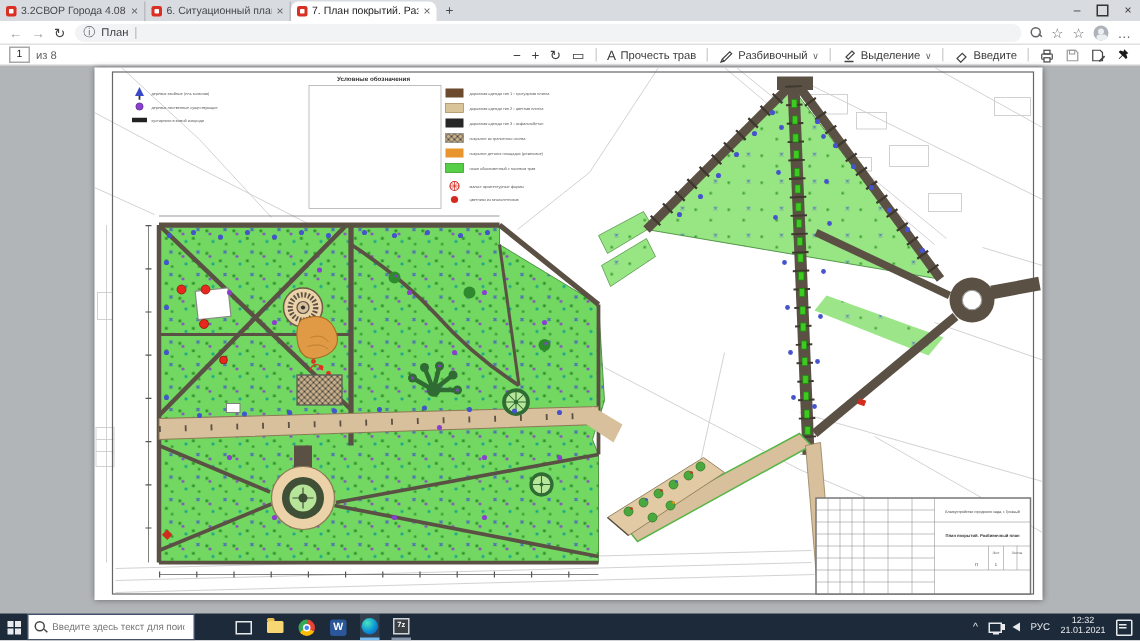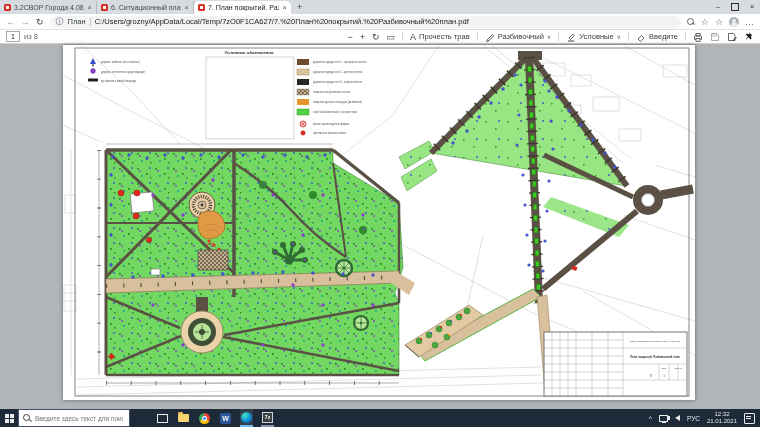--- a/index.html
+++ b/index.html
@@ -116,21 +116,20 @@
   </div>
 
   <div class="navbar">
     <span class="nav-btn">←</span>
     <span class="nav-btn">→</span>
     <span class="nav-btn on">↻</span>
     <div class="addressbar">
       <span class="addr-info">ⓘ</span>
       <span class="addr-file">План</span>
       <span class="addr-sep"></span>
-      <span class="addr-url">C:/Users/grozny/AppData/Local/Temp/7zO0F1CA627/7.%20План%20покрытий.%20Разбивочный%20план.pdf</span>
     </div>
     <span class="mag"></span>
     <span class="nav-ico">☆</span>
     <span class="nav-ico">☆</span>
     <span class="avatar"></span>
     <span class="nav-ico">…</span>
   </div>
 
   <div class="pdfbar">
     <input class="pagebox" value="1" style="">
@@ -152,21 +151,21 @@
         </svg>
         <span>Разбивочный</span>
         <span class="chev">∨</span>
       </span>
       <span class="tdiv"></span>
       <span class="tool">
         <svg class="tico" viewBox="0 0 10 10">
           <path d="M3 6 L7 2 L8.5 3.5 L4.5 7.5 Z" fill="none" stroke="#444" stroke-width="0.8"></path>
           <path d="M2 9 H8" stroke="#444" stroke-width="1"></path>
         </svg>
-        <span>Условные</span>
+        <span>Выделение</span>
         <span class="chev">∨</span>
       </span>
       <span class="tdiv"></span>
       <span class="tool">
         <svg class="tico" viewBox="0 0 10 10">
           <path d="M2 7 L5.5 3.5 L8 6 L4.5 9.5 Z" fill="none" stroke="#444" stroke-width="0.8"></path>
         </svg>
         <span>Введите</span>
       </span>
       <span class="tdiv"></span>

